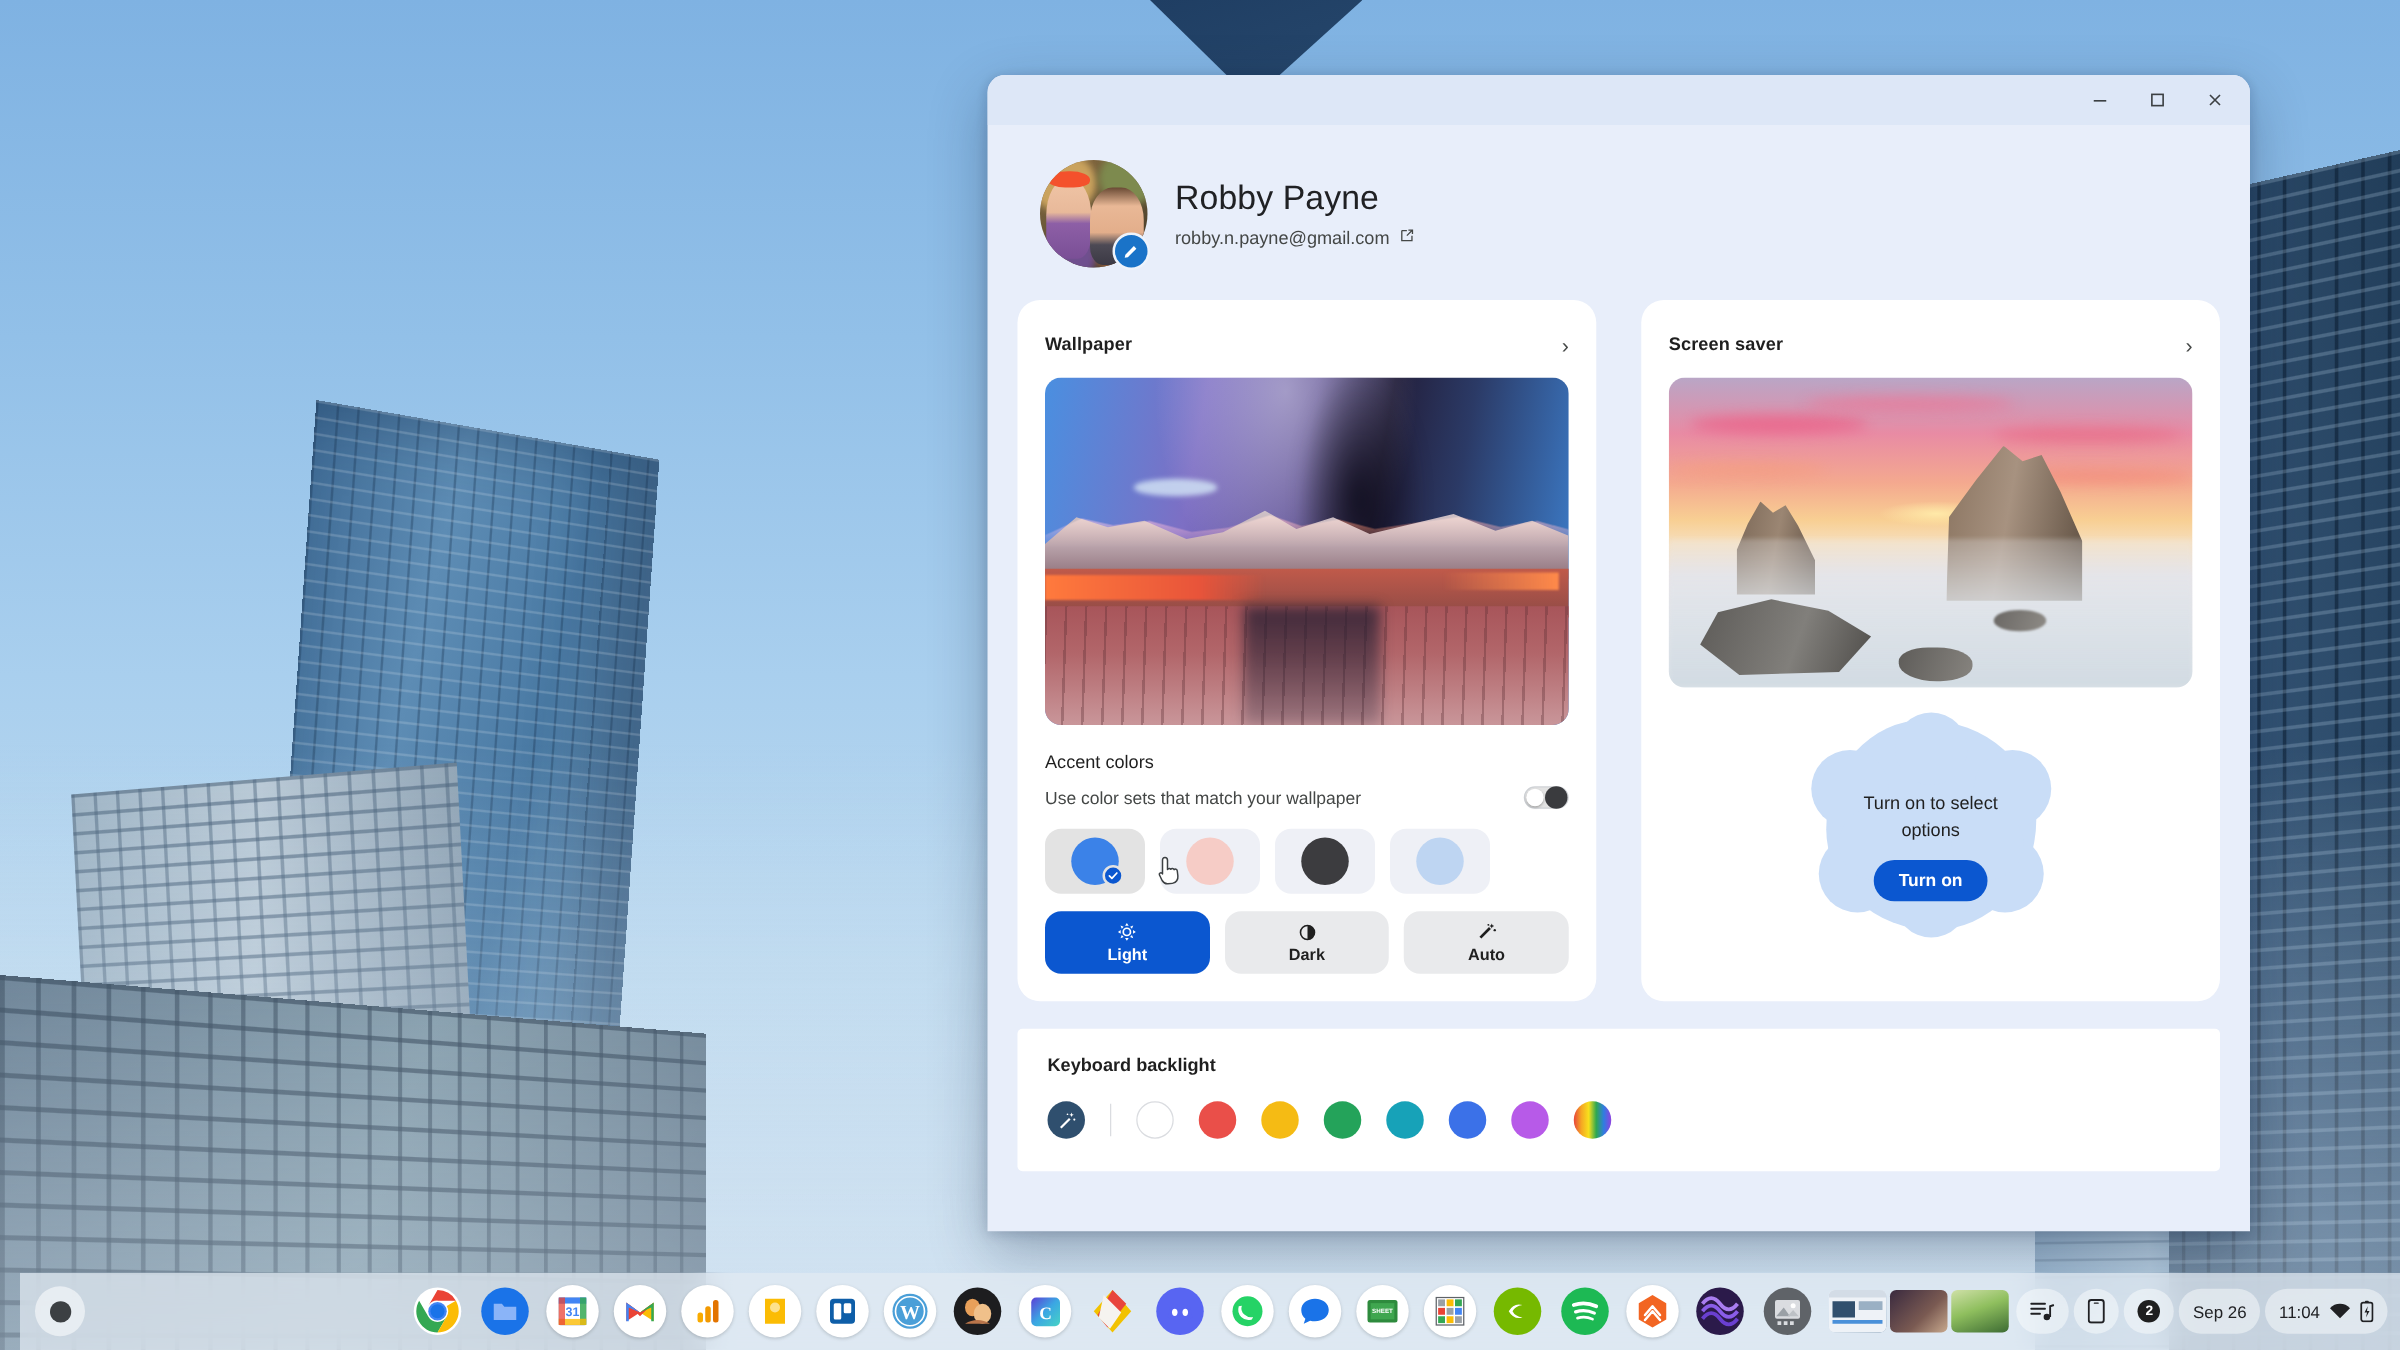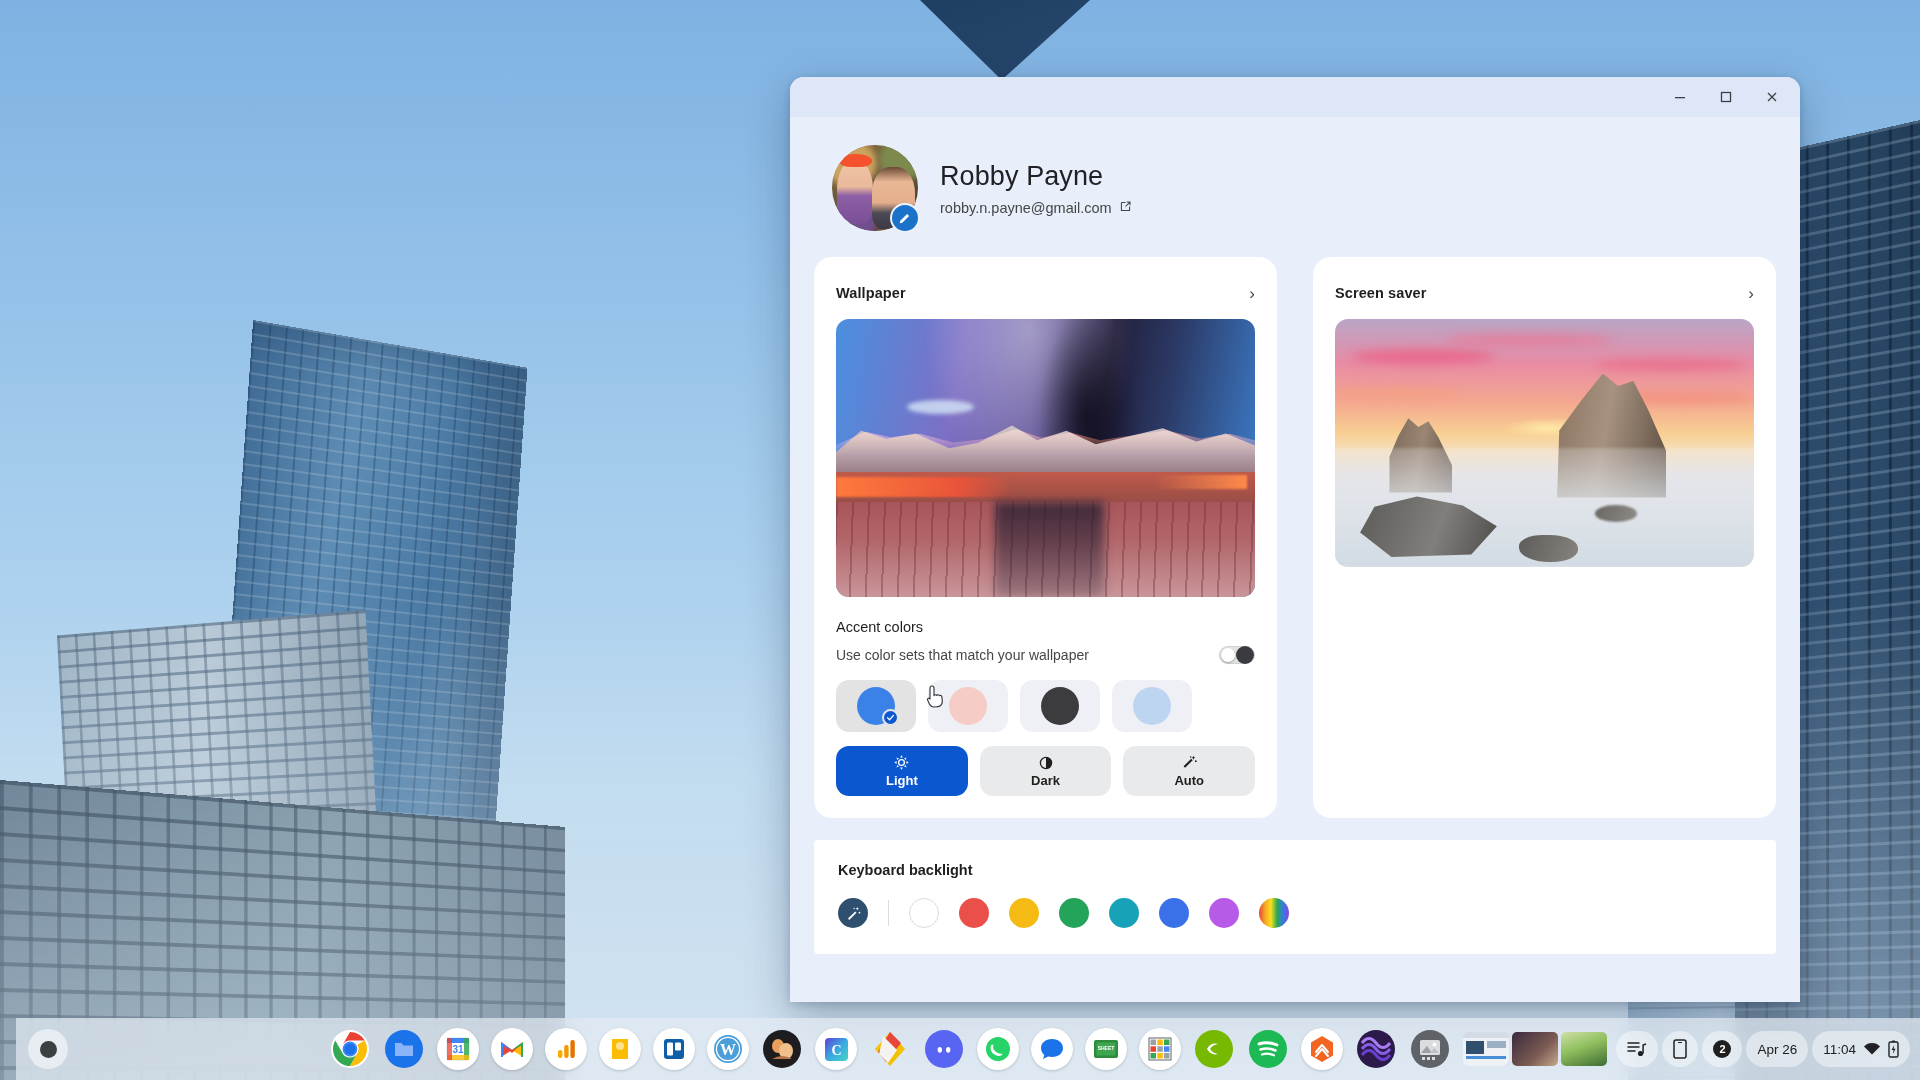--- a/index.html
+++ b/index.html
@@ -87,21 +87,21 @@
     clip-path: polygon(0 0, 100% 0, 48% 100%);
   }
   .haze {
     position: absolute; inset: 0;
     background: linear-gradient(180deg, rgba(255,255,255,0) 55%, rgba(222,235,246,.45) 100%);
     pointer-events: none;
   }
 
   
   #window {
-    position: absolute; left: 790px; top: 77px; width: 1010px; height: 925px;
+    position: absolute; left: 790px; top: 60px; width: 1010px; height: 925px;
     background: #e8eefa;
     border-radius: 14px 14px 0 0;
     box-shadow: 0 16px 46px rgba(10,30,60,.30), 0 2px 10px rgba(10,30,60,.18);
     overflow: hidden;
   }
   .titlebar {
     height: 40px; background: #dde7f7; display: flex;
     align-items: center; justify-content: flex-end; padding-right: 6px; gap: 2px;
   }
   .wbtn {
@@ -429,20 +429,35 @@
         <div class="ss-streak" style="right:0%;top:30%;width:34%;height:4%;background:#f3806f;opacity:.55"></div>
         <div class="ss-sun"></div>
         <div class="ss-stack-l"></div>
         <div class="ss-stack-r"></div>
         <div class="ss-water"></div>
         <div class="ss-rock-fg"></div>
         <div class="ss-rock-sm"></div>
         <div class="ss-rock-sm2"></div>
       </div>
 
+      <div class="ss-empty">
+        <div class="blob"></div>
+        <div class="blob-petal" style="width:62px;height:62px;left:calc(50% - 96px);top:24px;"></div>
+        <div class="blob-petal" style="width:62px;height:62px;right:calc(50% - 96px);top:24px;"></div>
+        <div class="blob-petal" style="width:62px;height:62px;left:calc(50% - 90px);bottom:14px;"></div>
+        <div class="blob-petal" style="width:62px;height:62px;right:calc(50% - 90px);bottom:14px;"></div>
+        <div class="blob-petal" style="width:58px;height:58px;left:calc(50% - 29px);top:-6px;"></div>
+        <div class="blob-petal" style="width:58px;height:58px;left:calc(50% - 29px);bottom:-6px;"></div>
+        <div class="blob-petal" style="width:58px;height:58px;left:calc(50% - 74px);top:70px;"></div>
+        <div class="blob-petal" style="width:58px;height:58px;right:calc(50% - 74px);top:70px;"></div>
+        <div class="ss-empty-inner">
+          <div class="ss-empty-text">Turn on to select options</div>
+          <button class="turn-on">Turn on</button>
+        </div>
+      </div>
     </div>
   </div>
 
   <div class="kb-card">
     <div class="kb-title">Keyboard backlight</div>
     <div class="kb-row">
       <div class="kb-wand">
         <svg width="17" height="17" viewBox="0 0 20 20">
           <path d="M3.5 16 L12 7.5 L13.5 9 L5 17.5 Z" fill="#fff"></path>
           <path d="M14.4 2.4 l.6 1.5 1.5.6 -1.5.6 -.6 1.5 -.6-1.5 -1.5-.6 1.5-.6 Z" fill="#fff"></path>
@@ -700,21 +715,21 @@
     <div class="tray-btn">
       <svg width="14" height="20" viewBox="0 0 14 20">
         <rect x="1" y="1" width="12" height="18" rx="2" fill="none" stroke="#202124" stroke-width="1.5"></rect>
         <rect x="5" y="3" width="4" height="1" rx=".5" fill="#202124"></rect>
       </svg>
     </div>
     <div class="tray-btn">
       <span class="badge">2</span>
     </div>
     <div class="tray-btn">
-      <span>Apr 26</span>
+      <span>Sep 26</span>
     </div>
     <div class="tray-btn">
       <span>11:04</span>
       <svg width="18" height="14" viewBox="0 0 18 14">
         <path d="M9 12.5 L1 4.5 a11 11 0 0 1 16 0 Z" fill="#202124"></path>
       </svg>
       <svg width="11" height="18" viewBox="0 0 11 18">
         <rect x="1" y="2" width="9" height="15" rx="1.6" fill="none" stroke="#202124" stroke-width="1.4"></rect>
         <rect x="4" y=".6" width="3" height="1.6" rx=".6" fill="#202124"></rect>
         <path d="M6.2 5 L3.6 10 h2 L4.8 14 L7.6 8.8 h-2 Z" fill="#202124"></path>

